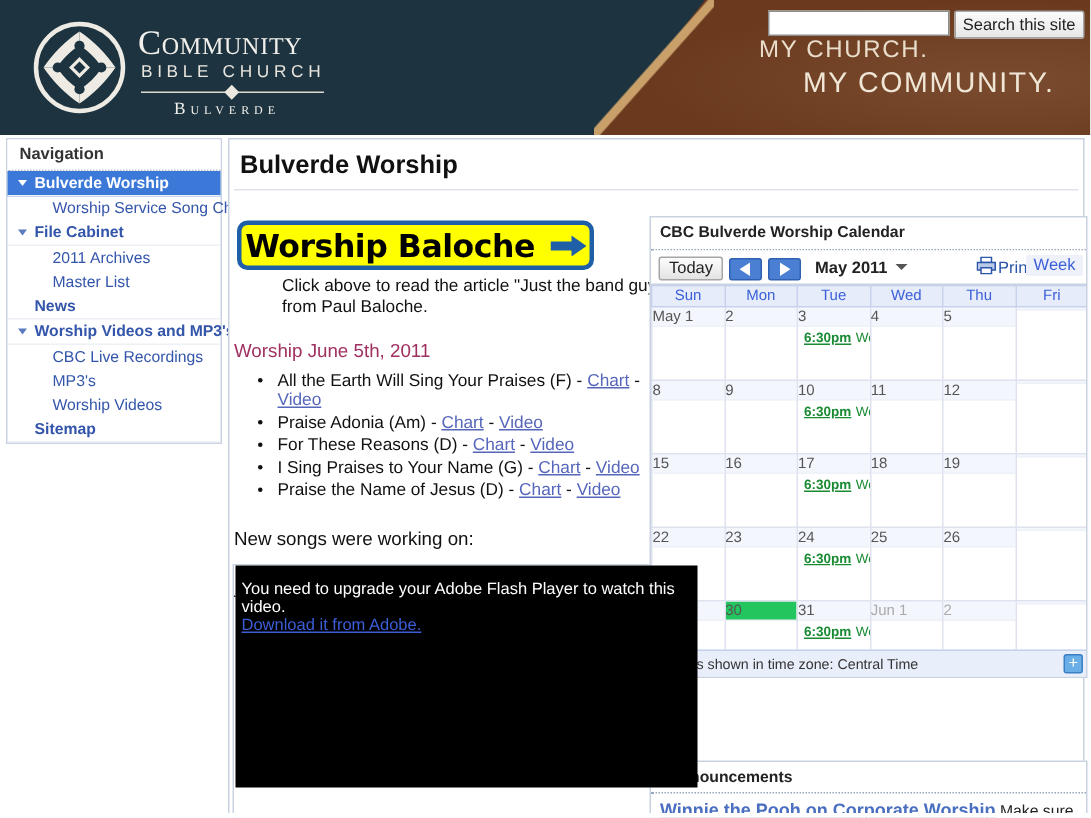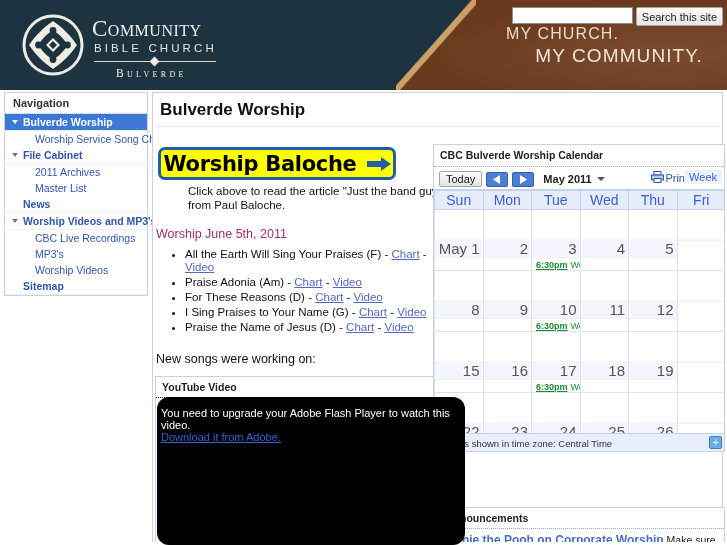--- a/index.html
+++ b/index.html
@@ -182,30 +182,30 @@
   }
   #cal-print { position:absolute; right: 36px; top: 4px; font-size: 11px; color:#2a55a8; cursor:pointer; display:flex; align-items:center; }
   #cal-print .ptxt { margin-left:1px; }
   #cal-week {
     position:absolute; right: 2px; top: 3px; font-size: 11px; color:#3b5fd8;
     background:#eef1f9; padding: 1px 5px; border-radius:2px; cursor:pointer;
   }
   #cal-grid { width: 292px; }
   table.cal { border-collapse: collapse; width: 292px; table-layout: fixed; }
   table.cal th {
-    font-size: 14px; color: #3b5fd8; font-weight: normal; text-align: center;
+    font-size: 10px; color: #3b5fd8; font-weight: normal; text-align: center;
     background: #e6ecfa; padding: 1px 0; border: 1px solid #c6d2ec; height:14px;
   }
   table.cal td {
     border: 1px solid #dde2ee; vertical-align: top; height: 49px; padding: 0;
     background: #fff;
   }
   td .daynum {
-    font-size: 15px; color: #555; text-align: right; padding: 1px 3px 0 0;
-    background: #f3f6fd; display:block; border-bottom:1px solid #eef1f8;margin-top:29px;
+    font-size: 10px; color: #555; padding: 1px 3px 0 0;
+    background: #f3f6fd; display:block; border-bottom:1px solid #eef1f8;
   }
   td.other .daynum { color: #aaa; }
   td.today { background: #fff3d0; }
   td.today .daynum { background: #22c55e; color:#555; }
   .evt {
     font-size: 9px; color: #1a8a33; padding: 2px 0 0 4px; white-space: nowrap;
     overflow: hidden; font-family:"Liberation Sans", sans-serif;
   }
   .evt b { font-weight: bold; text-decoration: underline; }
   .evt span.nm { color:#1a8a33; margin-left:3px; }
@@ -228,22 +228,22 @@
   #ann-gadget .gadget-title {
     font-size: 10.5px; font-weight: bold; color: #222; padding: 4px 0 4px 6px;
     border-bottom: 1px dotted #9aa6bb;
   }
   #ann-body { padding: 4px 4px 0 6px; font-size: 11px; line-height: 14px; }
   #ann-body .ann-link { color: #4a6fc0; font-weight: bold; font-size: 12px; }
   #ann-body .ann-rest { color:#222; font-size: 10.5px; }
 
   
   #video-overlay {
-    position: absolute; left: 157px; top: 397px; width: 308px; height: 148px;
-    background: #000; z-index: 40; border-radius: 12px;
+    position: absolute; left: 157px; top: 377px; width: 308px; height: 148px;
+    background: #000; z-index: 40;
   }
   #video-overlay .vo-text { color:#fff; font-size: 11px; padding: 10px 0 0 4px; }
   #video-overlay .vo-link { color:#3b5fd8; text-decoration: underline; font-size: 11px; padding-left: 4px; display:block; }
 
   
   #bottom-fill {
     position:absolute; left:0; bottom:0; width:727px; height:3px; background:#fff;
   }
 </style>
 </head>

